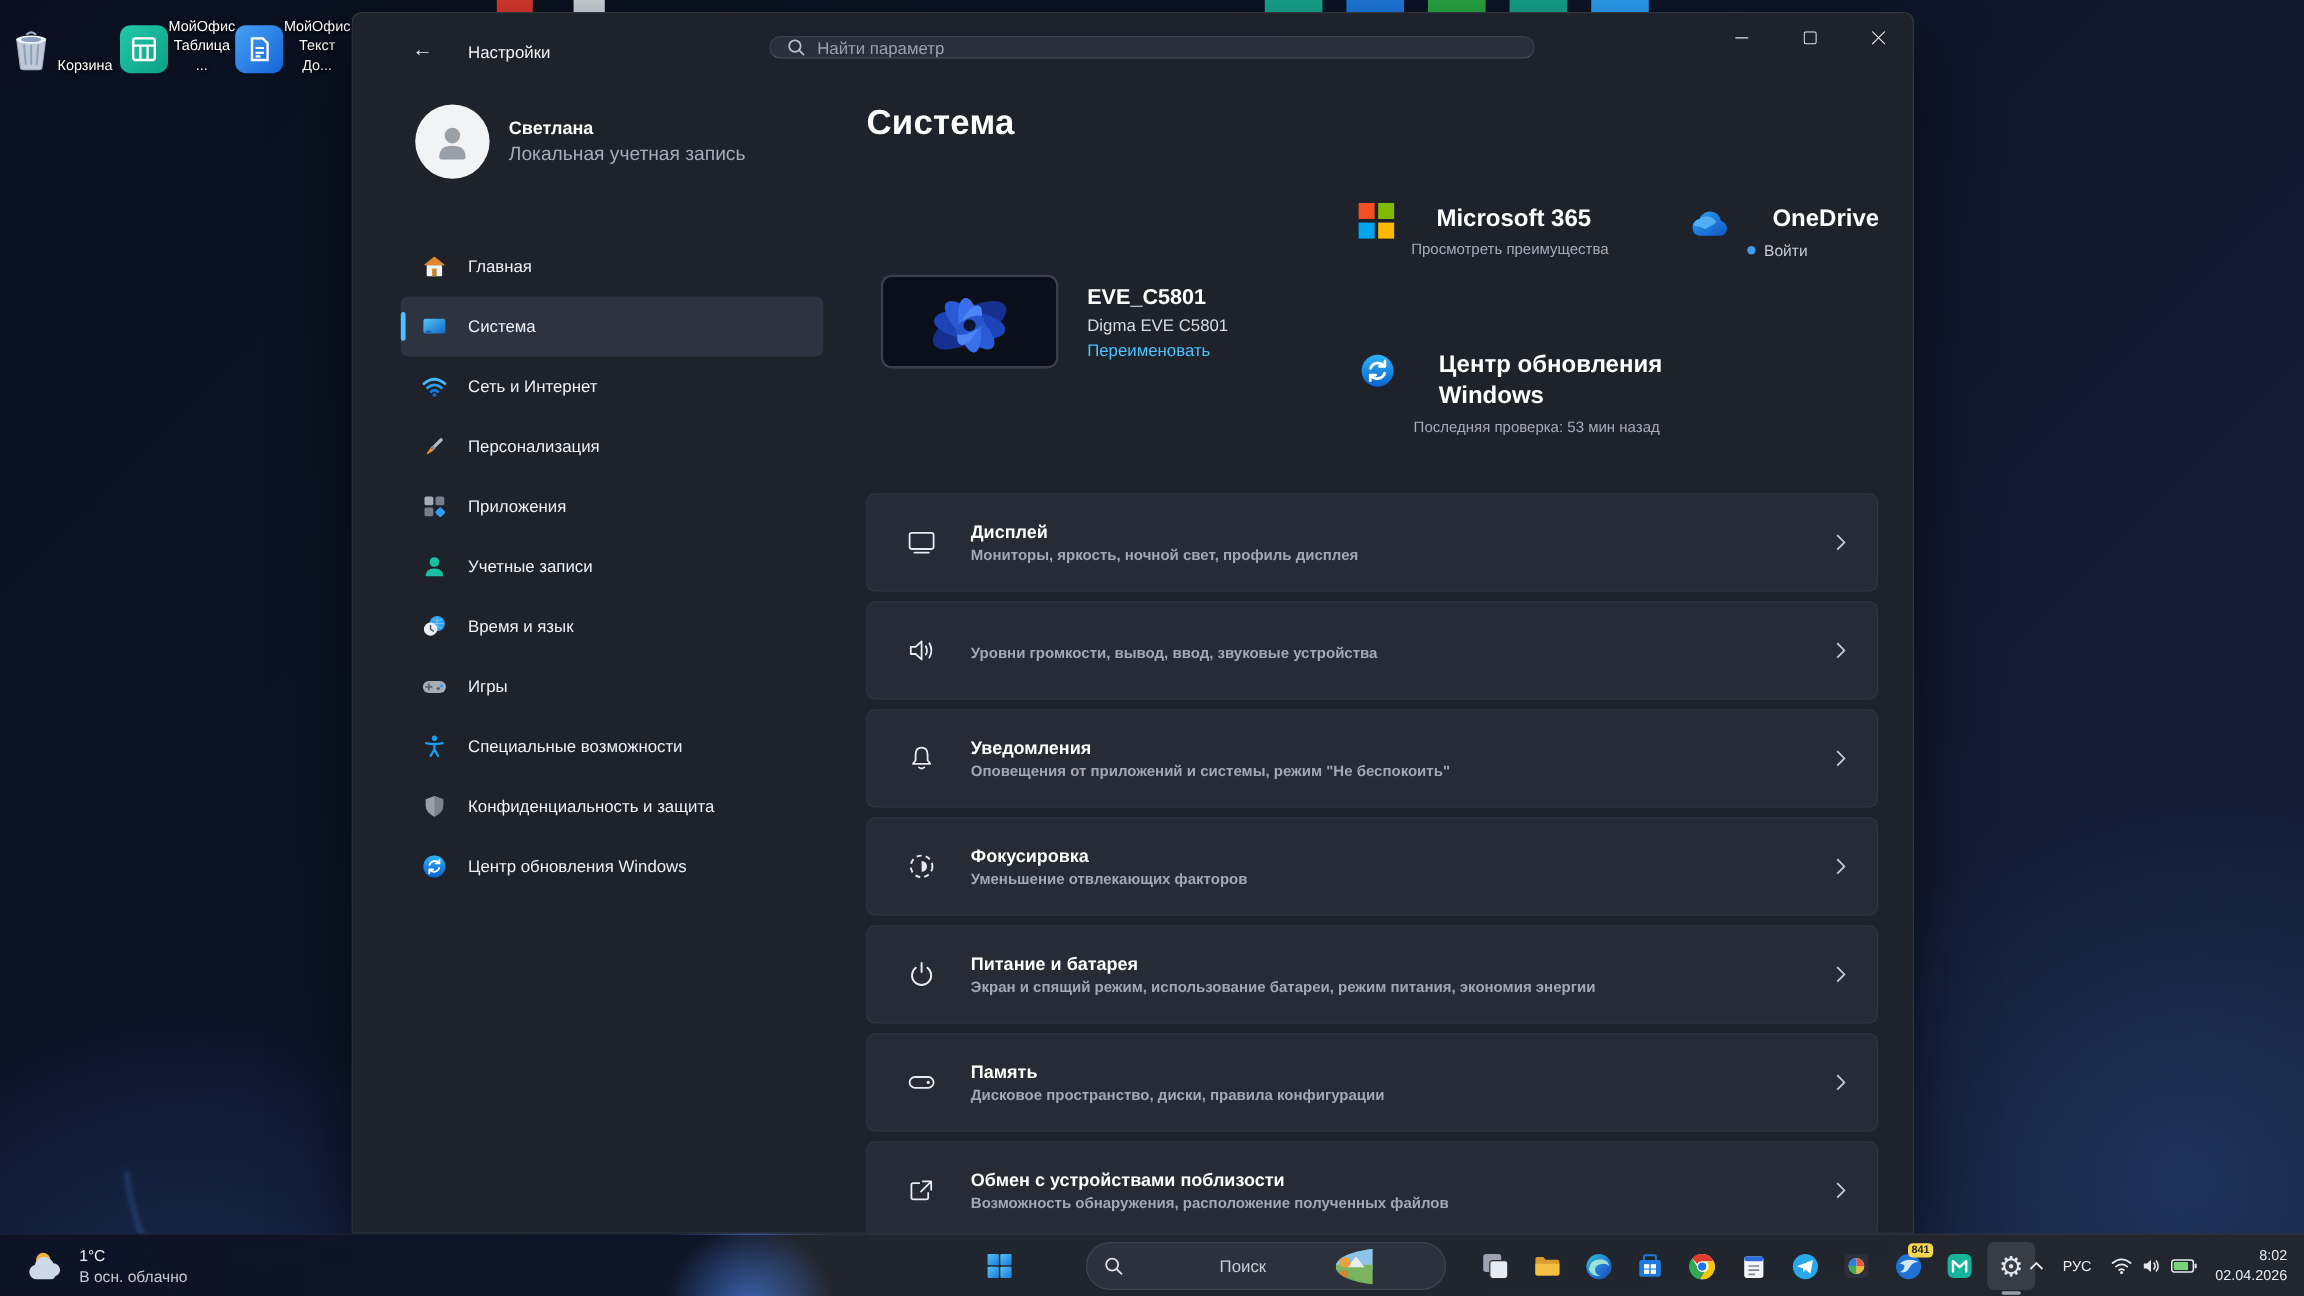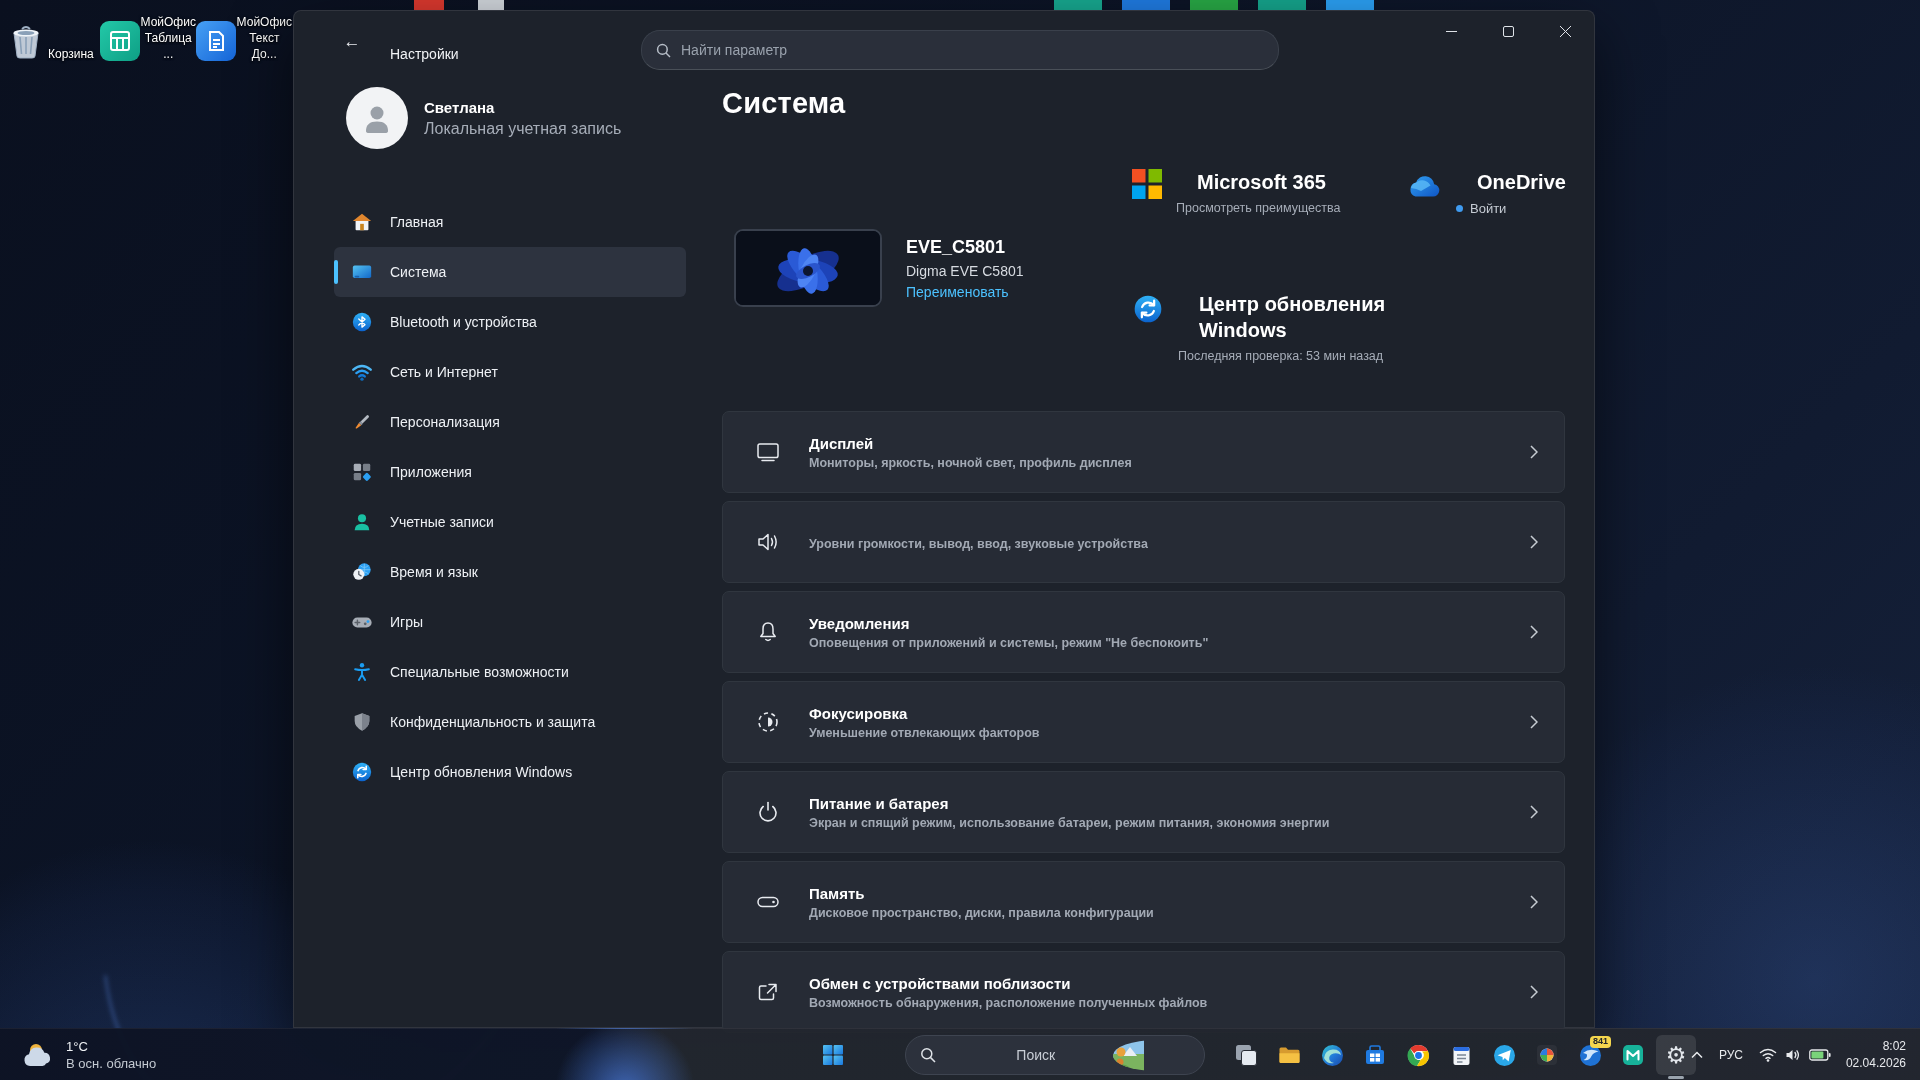--- a/index.html
+++ b/index.html
@@ -39,22 +39,22 @@
   .mo-text  { background:linear-gradient(135deg,#47a0f4,#1565d8); }
 
   
   .win { position:absolute; left:293px; top:10px; width:1302px; height:1018px;
     background:#1d222b; border:1px solid rgba(255,255,255,.09); border-radius:8px 8px 0 0;
     box-shadow:0 24px 60px rgba(0,0,0,.55); }
 
   .titlebar { position:absolute; top:0; left:0; right:0; height:56px; }
   .back-btn { position:absolute; left:38px; top:16px; width:40px; height:30px; border-radius:5px;
     display:flex; align-items:center; justify-content:center; color:#e8eaee; font-size:17px; cursor:pointer; }
-  .win-title { position:absolute; left:96px; top:35px; font-size:14px; color:#f1f3f6; }
-  .title-search { position:absolute; left:347px; top:19px; width:638px; height:40px;
+  .win-title { position:absolute; left:96px; top:24px; font-size:14px; color:#f1f3f6; }
+  .title-search { position:absolute; left:347px; top:19px; width:638px; height:19px;
     background:#2a2f3a; border:1px solid #3a404b; border-bottom-color:#4a5058; border-radius:19px;
     display:flex; align-items:center; padding:0 14px; gap:10px;justify-content:flex-end; }
   .title-search input { flex:1; background:transparent; border:none; outline:none; color:#eef1f4;
     font-size:14px; font-family:inherit; }
   .title-search input::placeholder { color:#9aa2ad; }
   .caption-btns { position:absolute; right:0; top:0; display:flex; }
   .cap-btn { width:57px; height:40px; display:flex; align-items:center; justify-content:center; color:#dfe3e8; }
 
   
   .profile { position:absolute; left:52px; top:76px; display:flex; align-items:center; gap:16px; width:330px; cursor:pointer; }
@@ -270,35 +270,20 @@
               </defs>
               <rect x="2" y="5" width="20" height="13.5" rx="2" fill="url(#sysg)"></rect>
               <rect x="4" y="16" width="5" height="2" rx="1" fill="#0d4f9e" opacity=".7"></rect>
             </svg>
         </span>
         <span class="nlabel">Система</span>
       </div>
       <div class="nav-item">
         <span class="nav-ico">
           <svg width="22" height="22" viewBox="0 0 24 24">
-              <defs>
-                <linearGradient id="btg" x1="0" y1="0" x2="0" y2="1">
-                  <stop offset="0" stop-color="#2fb1f6"></stop>
-                  <stop offset="1" stop-color="#0b63ce"></stop>
-                </linearGradient>
-              </defs>
-              <circle cx="12" cy="12" r="10" fill="url(#btg)"></circle>
-              <path d="M8.5 8.8 L15.3 14.9 L12 17.6 L12 6.4 L15.3 9.1 L8.5 15.2" fill="none" stroke="#fff" stroke-width="1.5" stroke-linejoin="round" stroke-linecap="round"></path>
-            </svg>
-        </span>
-        <span class="nlabel">Bluetooth и устройства</span>
-      </div>
-      <div class="nav-item">
-        <span class="nav-ico">
-          <svg width="22" height="22" viewBox="0 0 24 24">
               <path d="M2.5 9.5 Q12 1.5 21.5 9.5" fill="none" stroke="#4db7f5" stroke-width="2.6" stroke-linecap="round"></path>
               <path d="M5.8 13.2 Q12 8 18.2 13.2" fill="none" stroke="#2b9ff2" stroke-width="2.6" stroke-linecap="round"></path>
               <path d="M9 16.8 Q12 14.3 15 16.8" fill="none" stroke="#147bd8" stroke-width="2.6" stroke-linecap="round"></path>
               <circle cx="12" cy="19.8" r="1.8" fill="#0f6cbd"></circle>
             </svg>
         </span>
         <span class="nlabel">Сеть и Интернет</span>
       </div>
       <div class="nav-item">
         <span class="nav-ico">

